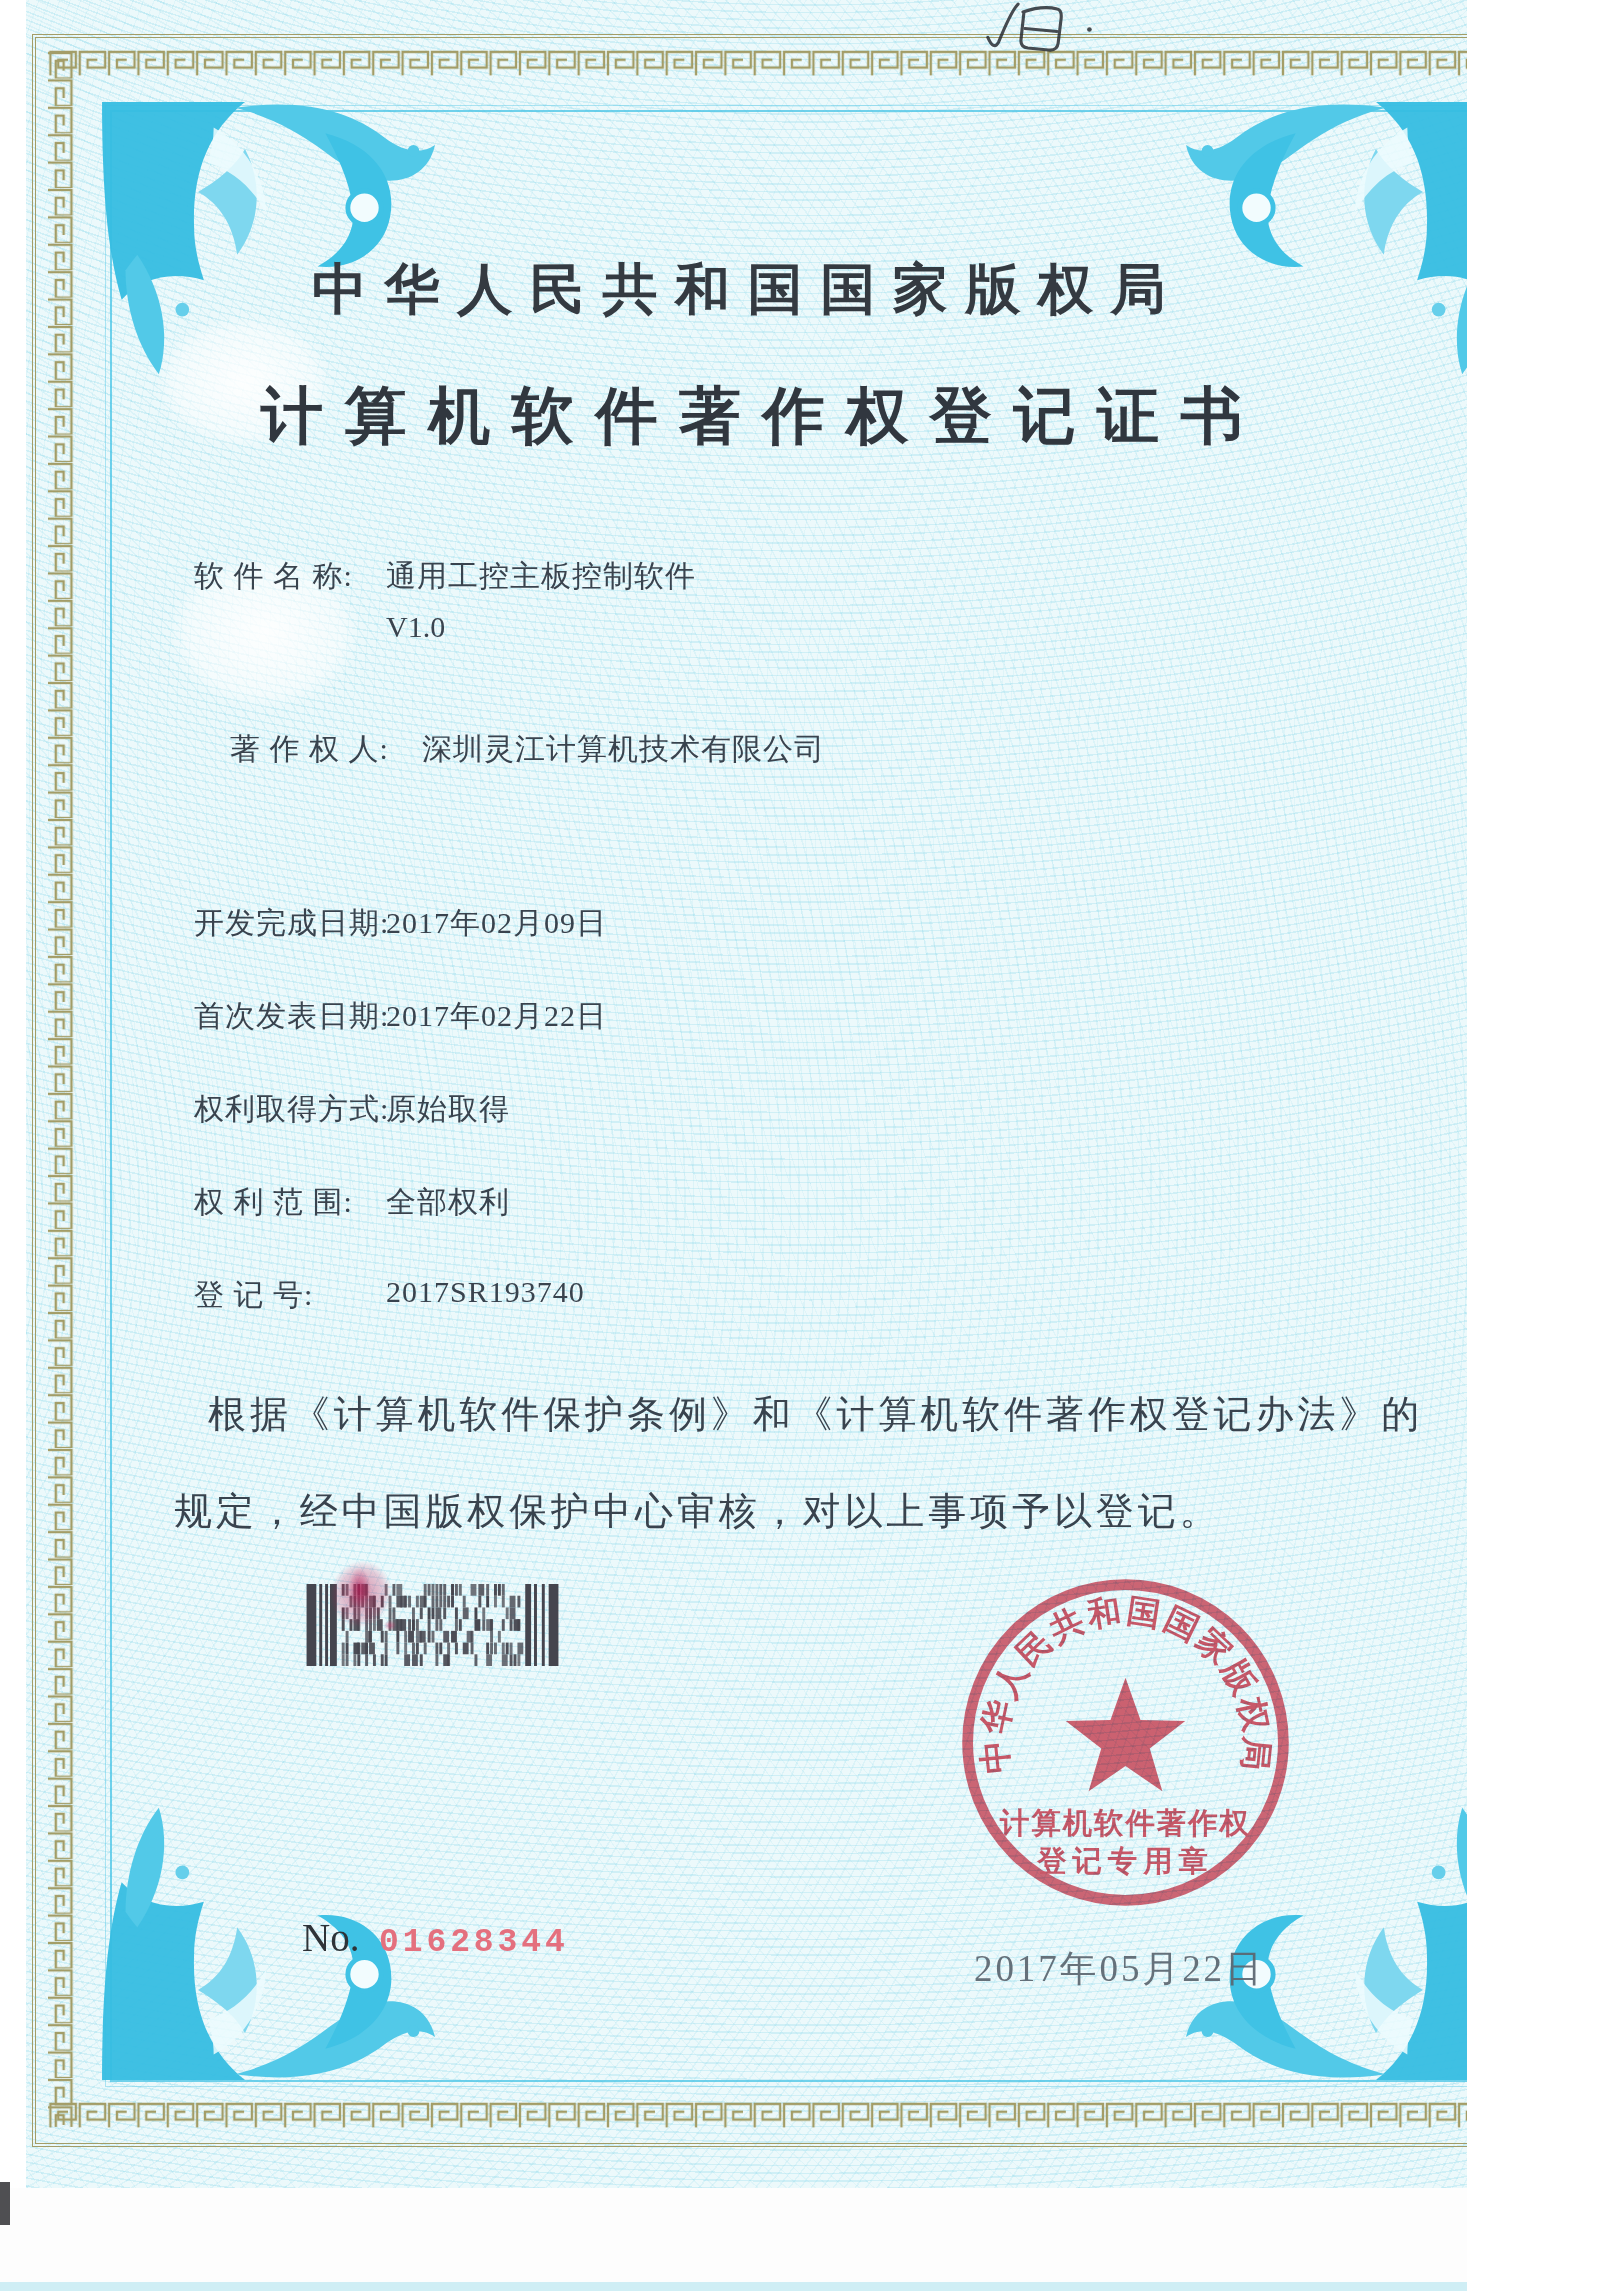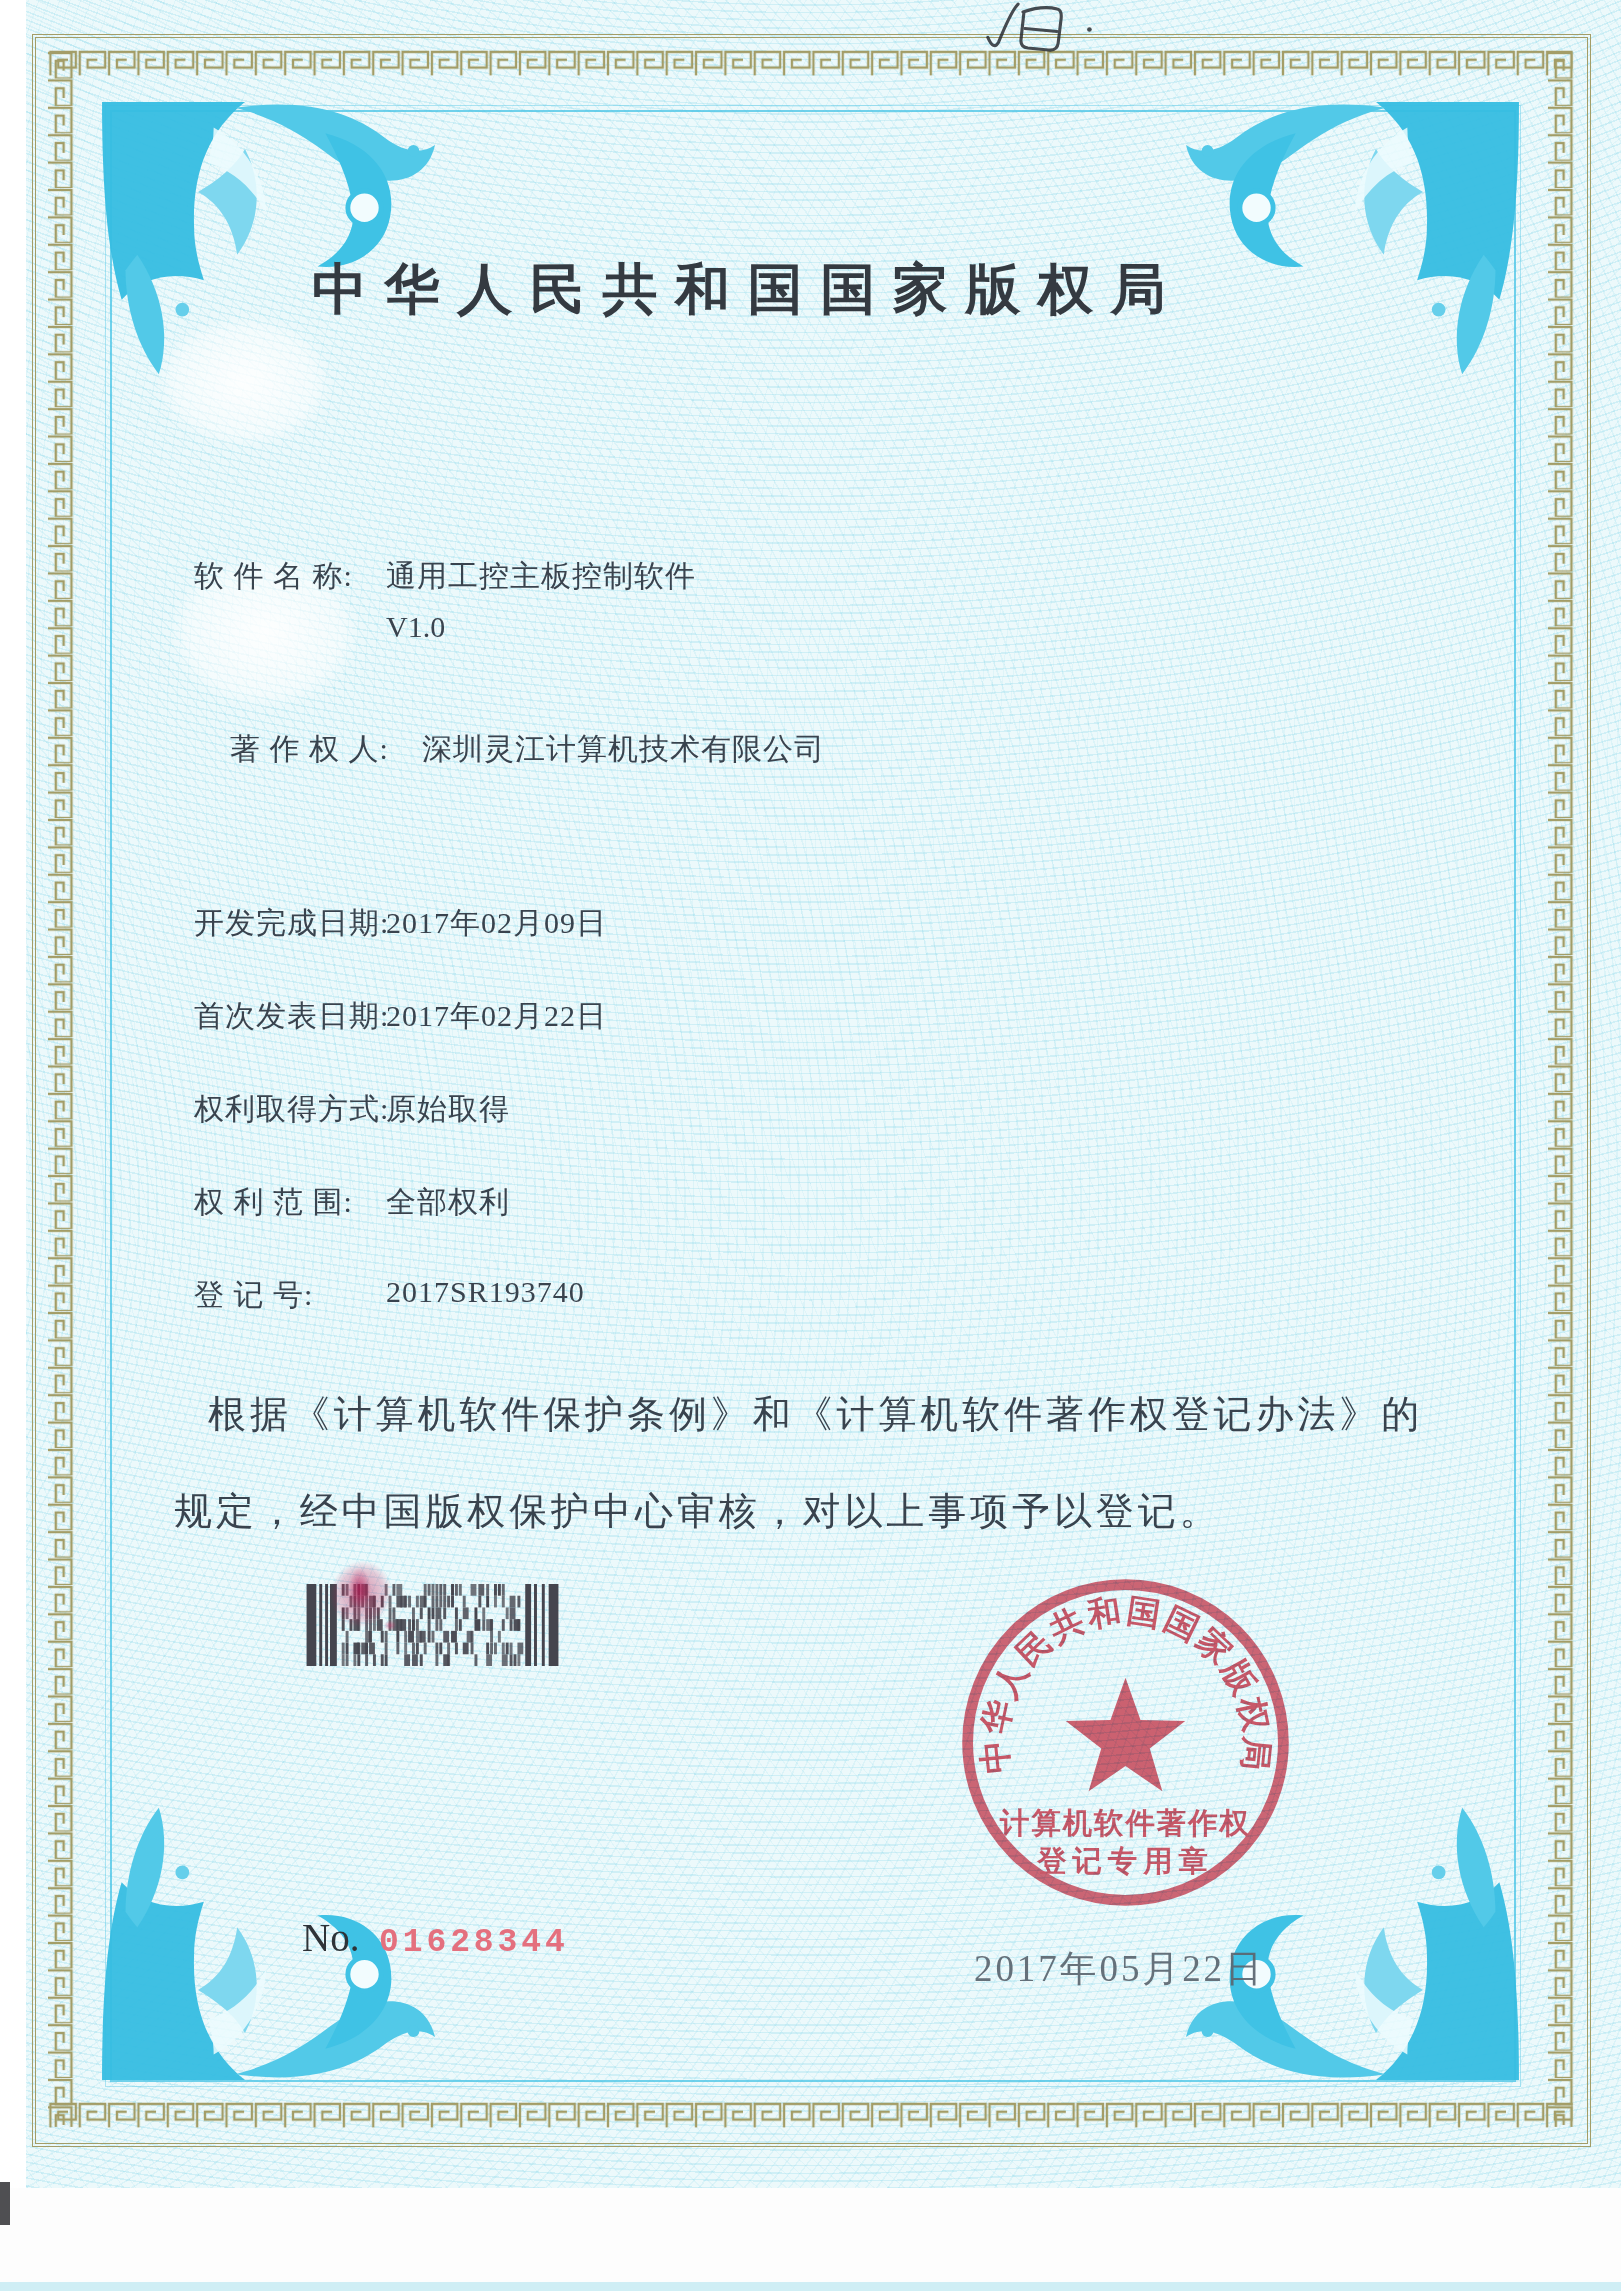--- a/index.html
+++ b/index.html
@@ -4,21 +4,21 @@
 <style>
   :root{
     --gold:#a39d67;
     --cyan:#3fc0e4;
     --seal:#d6485a;
     --ink:#3a434e;
     --serial:#e4707e;
     --paper:#ecf9fb;
   }
   html,body{margin:0;padding:0;background:#fff;}
-  #page{position:relative;width:1621px;height:2292px;background:#fdfdfd;overflow:hidden;
+  #page{position:relative;width:1467px;height:2292px;background:#fdfdfd;overflow:hidden;
         font-family:"Liberation Serif","DejaVu Serif",serif;color:var(--ink);}
   
   #paper{position:absolute;left:0;top:0;width:1621px;height:2188px;background-color:var(--paper);
     background-image:
       repeating-radial-gradient(circle at 50% -90%, rgba(104,204,228,.22) 0 1.5px, rgba(255,255,255,0) 1.5px 7.8px),
       repeating-radial-gradient(circle at -30% 55%, rgba(104,204,228,.13) 0 1.5px, rgba(255,255,255,0) 1.5px 8.8px),
       repeating-radial-gradient(circle at 130% 35%, rgba(104,204,228,.10) 0 1px, rgba(255,255,255,0) 1px 9.8px);}
   .wm{position:absolute;border-radius:50%;background:radial-gradient(closest-side,rgba(255,255,255,.9),rgba(255,255,255,.45) 60%,rgba(255,255,255,0) 75%);}
   #wm1{left:127px;top:294px;width:235px;height:176px;}
   #wm2{left:137px;top:529px;width:255px;height:206px;}
@@ -170,20 +170,21 @@
   <svg id="hand-mark" viewBox="0 0 130 60" xmlns="http://www.w3.org/2000/svg">
     <g fill="none" stroke="#23262c" stroke-width="3.2" stroke-linecap="round" stroke-linejoin="round">
       <path d="M8,38 q6,14 11,5 q13,-32 20,-39"></path>
       <path d="M44,12 q20,-7 35,-3 q5,1 4,10 l-3,25 q-1,8 -10,7 l-21,-2 q-8,-1 -7,-9 l3,-28"></path>
       <path d="M46,29 l33,3"></path>
     </g>
     <circle cx="112" cy="30" r="2.4" fill="#23262c"></circle>
   </svg>
 
   <div class="t" id="authority">中华人民共和国国家版权局</div>
+  <div class="t" id="cert-title">计算机软件著作权登记证书</div>
 
 
   <div class="row" id="row1">
     <span class="lbl">软  件  名  称:</span>
     <span class="val">通用工控主板控制软件</span>
   </div>
   <div class="t" id="row1b">V1.0</div>
   <div class="row" id="row2">
     <span class="lbl">著  作  权  人:</span>
     <span class="val">深圳灵江计算机技术有限公司</span>

